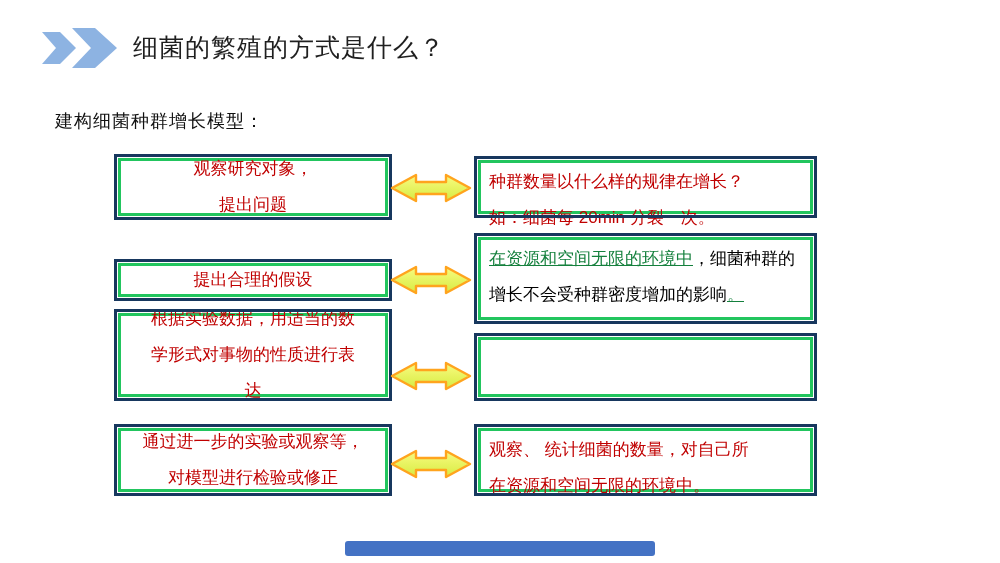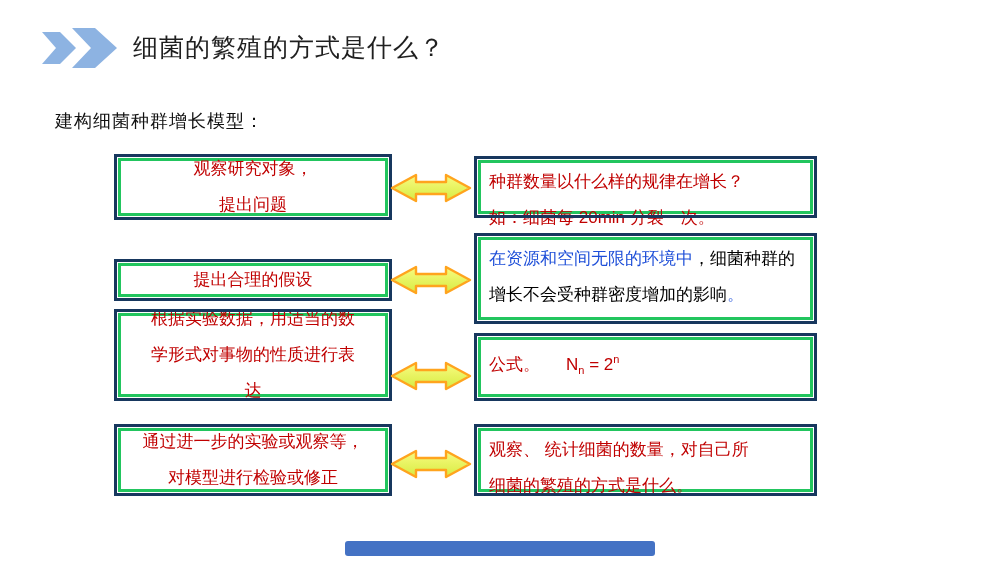--- a/index.html
+++ b/index.html
@@ -34,21 +34,21 @@
     display:flex;align-items:center;justify-content:center;
     text-align:center;
   }
   .rightbox{
     left:478px;width:335px;
     padding:1px 8px;
     text-align:left;
   }
   .preline{white-space:pre-line;}
   .blacktext{color:#000000;}
-  .redtext{color:#1d4ed8;}
+  .redtext{color:#15803d;text-decoration:underline;}
   .formula{margin-left:26px;}
   .formula sub{font-size:11px;}
   .formula sup{font-size:11px;}
   
   .arrow{position:absolute;left:390px;width:82px;height:32px;}
   
   .footer-bar{
     left:345px;top:541px;width:310px;height:15px;
     background:#4472C4;border-radius:3px;
   }
@@ -89,24 +89,23 @@
   <span class="redtext">在资源和空间无限的环境中</span><span class="blacktext">，细菌种群的增长不会受种群密度增加的影响</span><span class="redtext">。</span>
 </div>
 
 <div class="fbox leftbox preline" style="top:313px;height:84px;text-align:center;">根据实验数据，用适当的数
 学形式对事物的性质进行表
 达</div>
 <svg class="arrow" style="top:360px;" viewBox="0 0 82 32">
   <path d="M2,16 L26,3 L26,10 L56,10 L56,3 L80,16 L56,29 L56,22 L26,22 L26,29 Z" fill="url(#arrowGrad)" stroke="#FFA41E" stroke-width="2.4" stroke-linejoin="round"></path>
 </svg>
 <div class="fbox rightbox" style="top:337px;height:60px;">
-  <div><span>公式。</span><span class="formula"><span>N</span><sub>n</sub><span> = 2</span><sup>n</sup></span></div>
 </div>
 
 <div class="fbox leftbox preline" style="top:428px;height:64px;">通过进一步的实验或观察等，
 对模型进行检验或修正</div>
 <svg class="arrow" style="top:448px;" viewBox="0 0 82 32">
   <path d="M2,16 L26,3 L26,10 L56,10 L56,3 L80,16 L56,29 L56,22 L26,22 L26,29 Z" fill="url(#arrowGrad)" stroke="#FFA41E" stroke-width="2.4" stroke-linejoin="round"></path>
 </svg>
 <div class="fbox rightbox preline" style="top:428px;height:64px;">观察、 统计细菌的数量，对自己所
-细菌的繁殖的方式是什么。</div>
+在资源和空间无限的环境中。</div>
 
 <div class="abs footer-bar"></div>
 
 </body></html>

